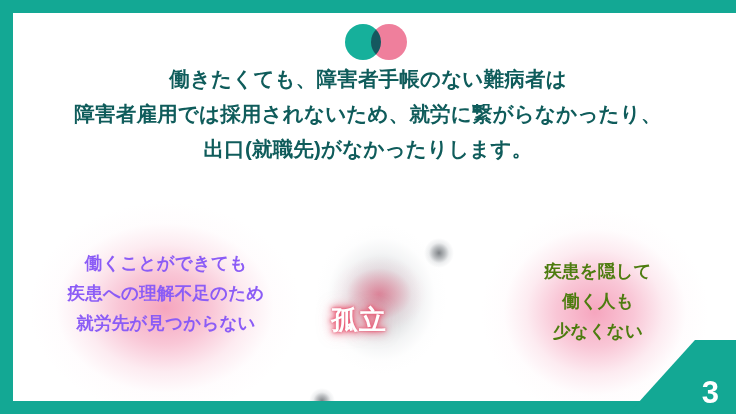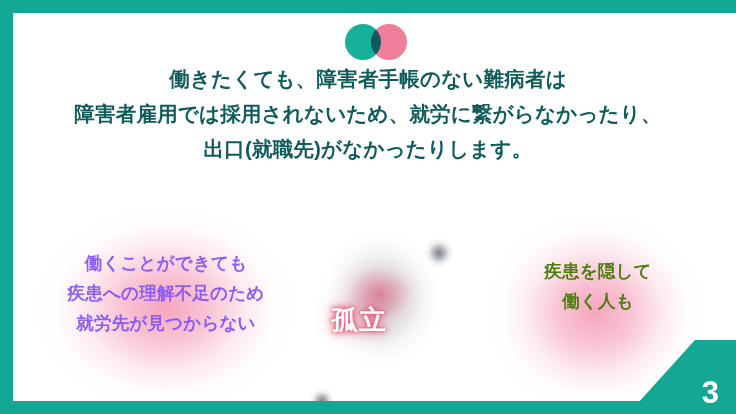--- a/index.html
+++ b/index.html
@@ -222,20 +222,21 @@
       <div id="glow-center-pink" class="glow"></div>
       <div id="isolation-label">孤立</div>
 
       <div id="dot-1" class="glow glow-dot"></div>
       <div id="dot-2" class="glow glow-dot"></div>
 
       <div id="glow-right" class="glow glow-pink"></div>
       <div id="bubble-right">
         <div>疾患を隠して</div>
         <div>働く人も</div>
+        <div>少なくない</div>
       </div>
 
     </div>
   </div>
 
   <div id="page-wedge"></div>
   <div id="page-number">3</div>
 </div>
 
 </body></html>

